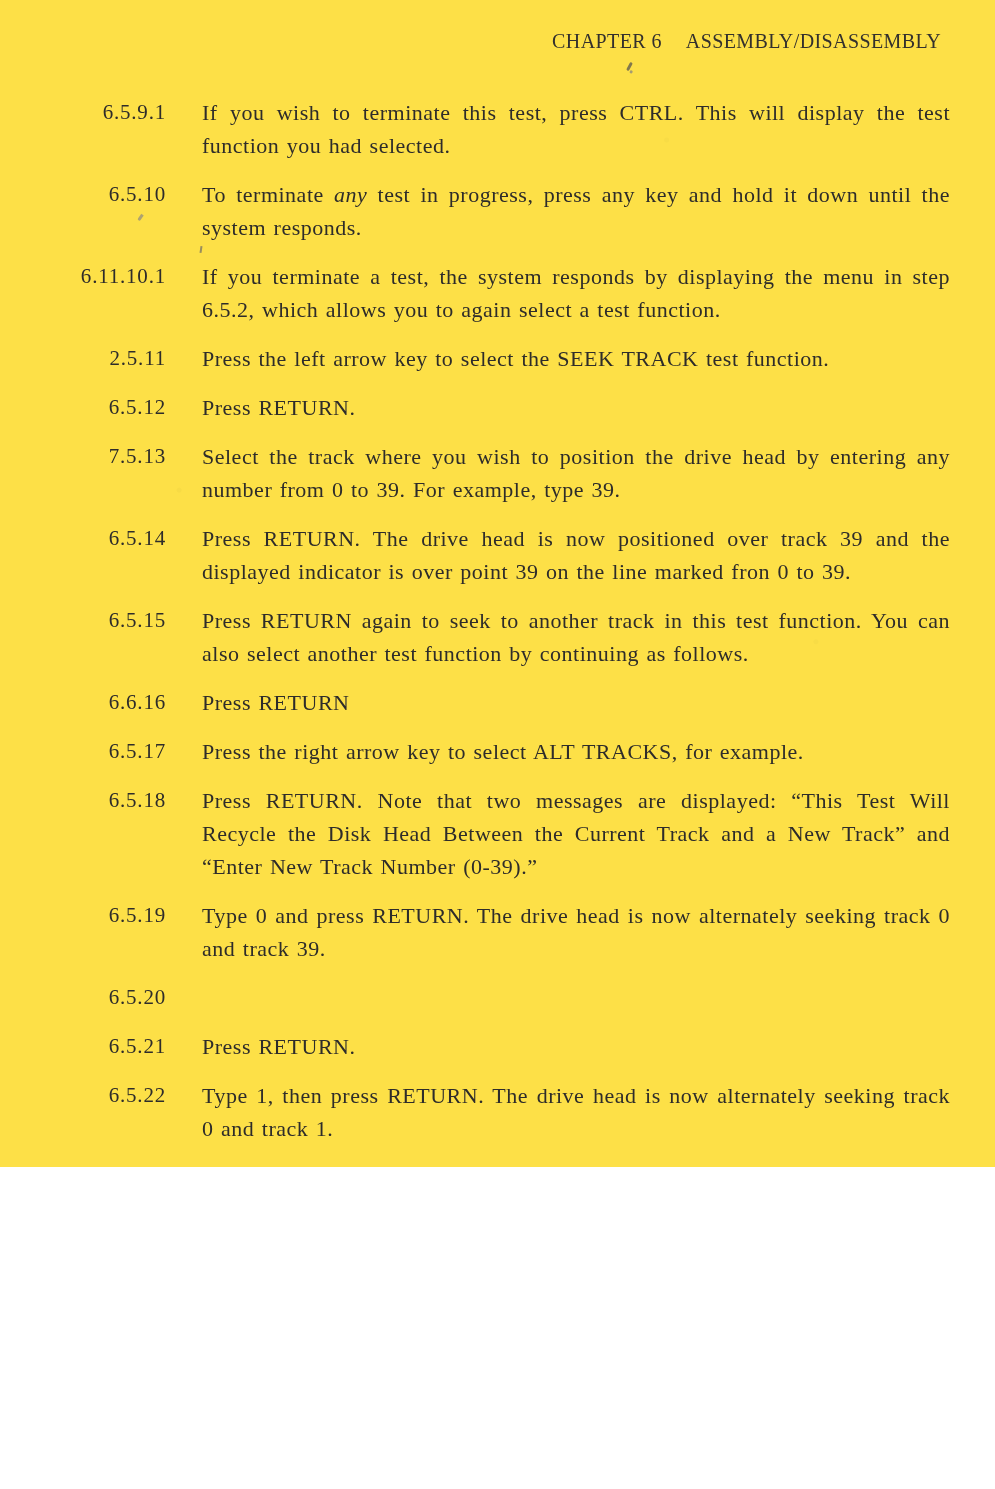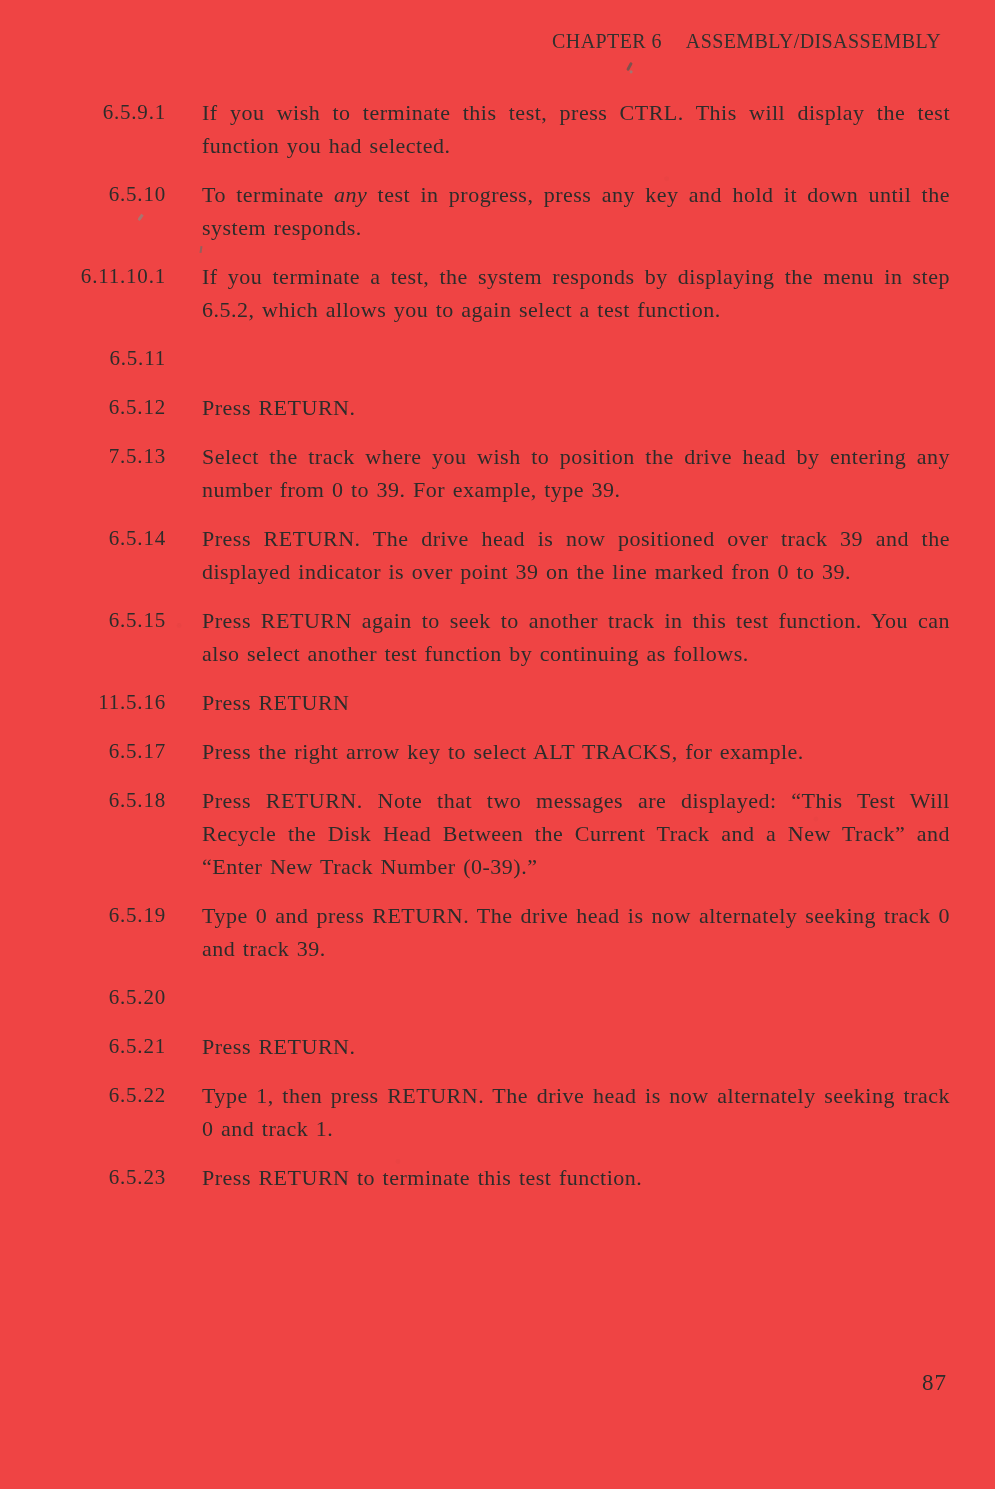--- a/index.html
+++ b/index.html
@@ -3,22 +3,22 @@
 <meta charset="utf-8">
 <style>
   html, body { margin: 0; padding: 0; }
   body {
     width: 995px; height: 1489px;
     font-family: "Liberation Serif", "DejaVu Serif", serif;
     background: #ffffff;
   }
   .page {
     position: relative;
-    width: 995px; height: 1489px;
-    background: #ef4444;
+    width: 995px; height: 1167px;
+    background: #fde047;
     color: #2e2c2a;
     overflow: hidden;
   }
   
   .page::before {
     content: "";
     position: absolute; inset: 0;
     background:
       radial-gradient(circle at 18% 42%, rgba(0,0,0,0.025) 0 2px, transparent 3px),
       radial-gradient(circle at 67% 12%, rgba(0,0,0,0.02) 0 2px, transparent 3px),
@@ -121,40 +121,41 @@
       </div>
       <div class="step">
         <div class="num">6.5.10</div>
         <div class="txt"><span>To terminate </span><span class="it">any</span><span> test in progress, press any key and hold it down until the system responds.</span></div>
       </div>
       <div class="step">
         <div class="num">6.11.10.1</div>
         <div class="txt"><span>If you terminate a test, the system responds by displaying the menu in step 6.5.2, which allows you to again select a test function.</span></div>
       </div>
       <div class="step">
-        <div class="num">6.5.11</div>
+        <div class="num">2.5.11</div>
+        <div class="txt"><span>Press the left arrow key to select the SEEK TRACK test function.</span></div>
       </div>
       <div class="step">
         <div class="num">6.5.12</div>
         <div class="txt"><span>Press RETURN.</span></div>
       </div>
       <div class="step">
         <div class="num">7.5.13</div>
         <div class="txt"><span>Select the track where you wish to position the drive head by entering any number from 0 to 39. For example, type 39.</span></div>
       </div>
       <div class="step">
         <div class="num">6.5.14</div>
         <div class="txt"><span>Press RETURN. The drive head is now positioned over track 39 and the displayed indicator is over point 39 on the line marked fron 0 to 39.</span></div>
       </div>
       <div class="step">
         <div class="num">6.5.15</div>
         <div class="txt"><span>Press RETURN again to seek to another track in this test function. You can also select another test function by continuing as follows.</span></div>
       </div>
       <div class="step">
-        <div class="num">11.5.16</div>
+        <div class="num">6.6.16</div>
         <div class="txt"><span>Press RETURN</span></div>
       </div>
       <div class="step">
         <div class="num">6.5.17</div>
         <div class="txt"><span>Press the right arrow key to select ALT TRACKS, for example.</span></div>
       </div>
       <div class="step">
         <div class="num">6.5.18</div>
         <div class="txt"><span>Press RETURN. Note that two messages are displayed: “This Test Will Recycle the Disk Head Between the Current Track and a New Track” and “Enter New Track Number (0-39).”</span></div>
       </div>

